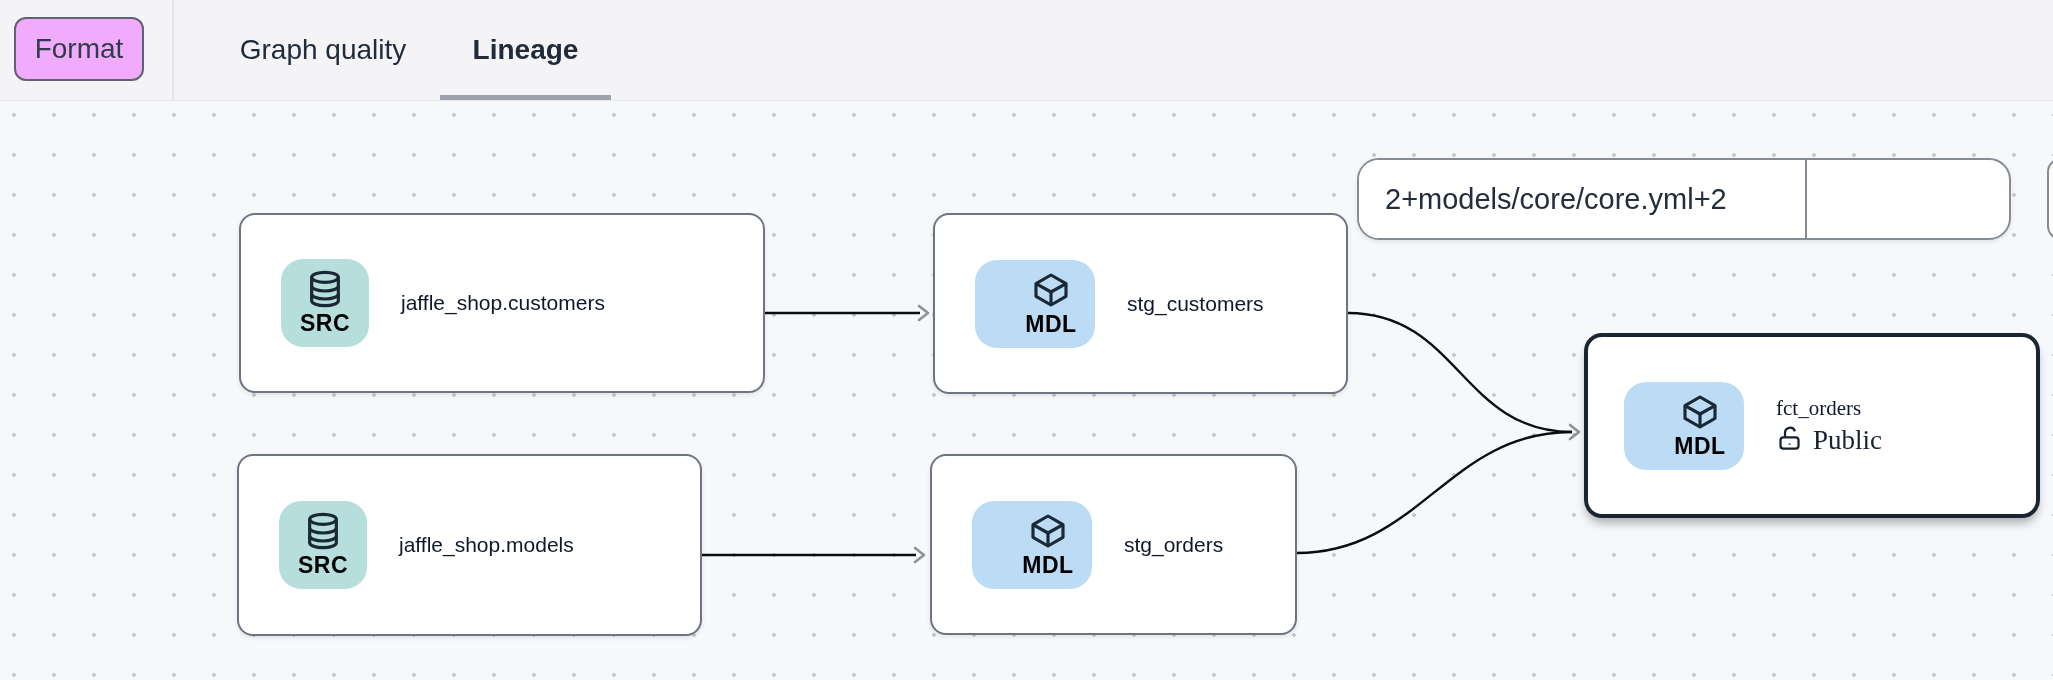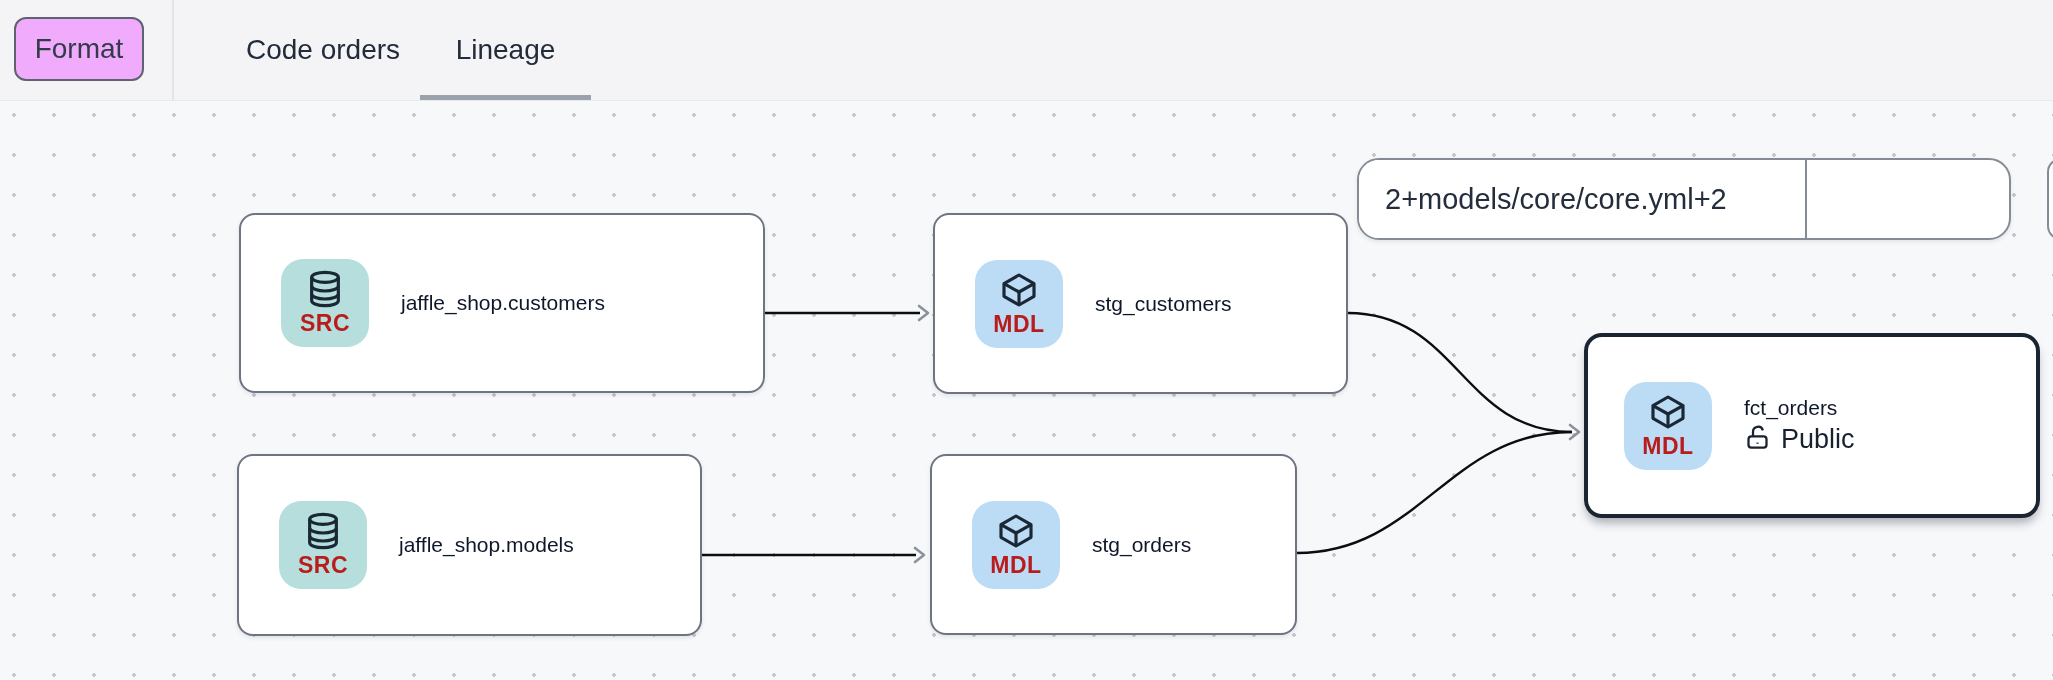--- a/index.html
+++ b/index.html
@@ -9,21 +9,21 @@
   
   .header{position:absolute;left:0;top:0;width:2053px;height:100px;
           background:#f4f4f6;border-bottom:1px solid #e7e8ea;}
   .format-btn{position:absolute;left:14px;top:17px;width:130px;height:64px;
           background:#f0abfc;border:2px solid #5d6470;border-radius:12px;
           font-family:inherit;font-size:28px;color:#333b49;cursor:pointer;}
   .header-divider{position:absolute;left:172px;top:0;width:2px;height:100px;background:#e4e5e8;}
   .tab{position:absolute;top:0;height:100px;display:flex;align-items:center;justify-content:center;
        font-size:28px;font-weight:500;color:#222b3a;cursor:pointer;}
   .tab-codequality{left:228px;width:190px;}
-  .tab-lineage{left:420px;width:171px;}
+  .tab-lineage{left:440px;width:171px;font-weight:bold;}
   .tab.active{box-shadow:inset 0 -5px 0 #9ba2ac;}
 
   
   .canvas{position:absolute;left:0;top:101px;width:2053px;height:579px;
           background-color:#f7f8fa;
           background-image:radial-gradient(circle,#c5c8ce 1.8px,rgba(0,0,0,0) 2px);
           background-size:40px 40px;background-position:-6px -6px;}
   .edges{position:absolute;left:0;top:0;width:2053px;height:579px;}
 
   
@@ -32,25 +32,25 @@
         box-shadow:0 2px 4px rgba(40,45,55,.10);cursor:pointer;}
   .n1{left:239px;top:112px;width:526px;height:180px;}
   .n2{left:933px;top:112px;width:415px;height:181px;}
   .n3{left:237px;top:353px;width:465px;height:182px;}
   .n4{left:930px;top:353px;width:367px;height:181px;}
   .n5{left:1584px;top:232px;width:456px;height:185px;border:4px solid #1b2531;border-radius:18px;
       padding-left:36px;box-shadow:0 7px 10px -2px rgba(60,66,78,.40);}
   .badge{width:88px;height:88px;border-radius:22px;flex:0 0 auto;
          display:flex;flex-direction:column;align-items:center;justify-content:center;}
   .badge-src{background:#b5dedc;}
-  .badge-mdl{background:#bcdcf6;}
+  .badge-mdl{background:#bcdcf6;padding-left:32px;}
   .badge .icon{display:block;height:40px;}
-  .badge-label{font-size:23px;font-weight:600;color:#b91c1c;margin-top:1px;letter-spacing:.5px;}
+  .badge-label{font-size:23px;font-weight:600;color:#000000;margin-top:1px;letter-spacing:.5px;}
   .node-title{font-size:21px;color:#0f172a;white-space:nowrap;}
-  .node-body{display:flex;flex-direction:column;gap:4px;}
+  .node-body{display:flex;flex-direction:column;gap:4px;font-family:Liberation Serif, serif;}
   .access-row{display:flex;align-items:flex-start;gap:10px;font-size:27px;color:#17212f;}
   .access-row .icon{display:block;height:27px;}
 
   
   .selector-group{position:absolute;left:1357px;top:57px;width:654px;height:82px;
         border:2px solid #868c96;border-radius:22px;background:#ffffff;display:flex;
         box-sizing:border-box;overflow:hidden;box-shadow:0 2px 4px rgba(40,45,55,.10);}
   .selector-input{flex:0 0 420px;border:none;outline:none;background:#ffffff;
         font-family:inherit;font-size:29px;color:#242d3b;padding:0 0 0 26px;}
   .selector-sep{width:2px;background:#868c96;}
@@ -60,21 +60,21 @@
         background:#fdfdfe;border:2px solid #868c96;border-radius:14px;box-sizing:border-box;}
 </style>
 </head>
 <body>
 
 <div class="app">
 
   <div class="header">
     <button class="format-btn">Format</button>
     <div class="header-divider"></div>
-    <div class="tab tab-codequality">Code orders</div>
+    <div class="tab tab-codequality">Graph quality</div>
     <div class="tab tab-lineage active">Lineage</div>
   </div>
 
   <div class="canvas">
 
     <svg class="edges" viewBox="0 0 2053 579" xmlns="http://www.w3.org/2000/svg">
 
       <path d="M 765 212 H 920" fill="none" stroke="#0b0d11" stroke-width="2.4"></path>
       <polyline points="919,205 928,212 919,219" fill="none" stroke="#8b929c" stroke-width="2.6" stroke-linecap="round" stroke-linejoin="round"></polyline>
 

